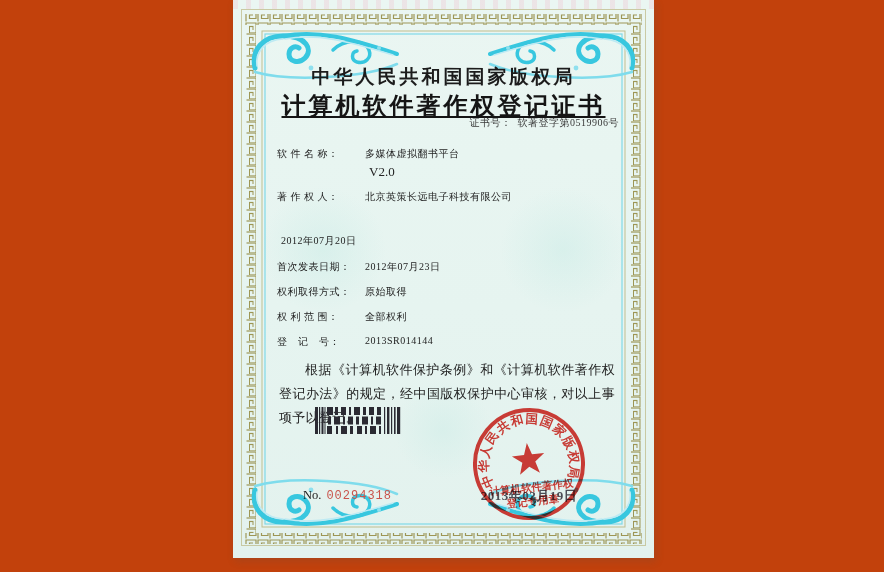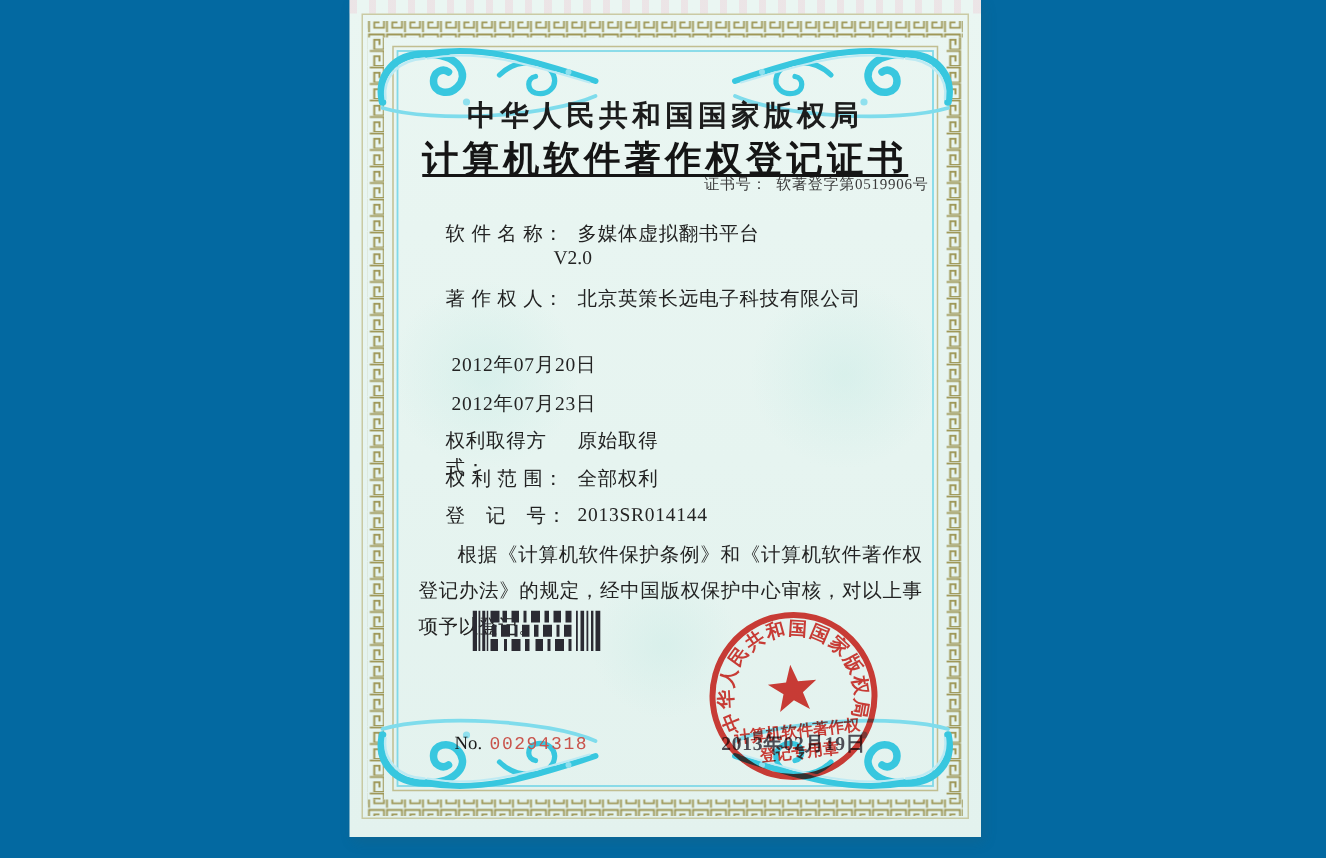--- a/index.html
+++ b/index.html
@@ -1,18 +1,18 @@
 <!DOCTYPE html>
 <html><head>
 <meta charset="utf-8">
 <style>
   * { margin: 0; padding: 0; box-sizing: border-box; }
   html, body { width: 884px; height: 572px; background: #ffffff; overflow: hidden;
     font-family: "Liberation Serif", "DejaVu Serif", serif; }
-  .stage { position: relative; width: 884px; height: 572px; background: #0369a1; padding-left: 25px; }
+  .stage { position: relative; width: 884px; height: 572px; background: #c2410c; padding-left: 25px; }
 
   .paper {
     position: absolute; left: 233px; top: 0; width: 421px; height: 558px;
     background:
       radial-gradient(circle 90px at 90px 250px, rgba(190,232,226,.35), rgba(190,232,226,0) 70%),
       radial-gradient(circle 90px at 330px 250px, rgba(190,232,226,.35), rgba(190,232,226,0) 70%),
       radial-gradient(circle 70px at 210px 430px, rgba(190,232,226,.30), rgba(190,232,226,0) 70%),
       linear-gradient(180deg, #eaf6f2 0%, #e6f4f0 55%, #e3f2ee 100%);
     box-shadow: 2px 3px 8px rgba(60,90,90,.18);
   }
@@ -31,22 +31,22 @@
   .cert-title {
     position: absolute; left: 0; top: 90px; width: 421px; text-align: center;
     font-size: 24px; font-weight: bold; letter-spacing: 3px; color: #151515; text-decoration: underline;
   }
   .cert-no {
     position: absolute; left: 0; top: 116px; width: 386px; text-align: right;
     font-size: 10px; color: #3a3a3a; letter-spacing: .5px;
   }
   .cert-no .v { margin-left: 6px; }
 
-  .field-row { position: absolute; left: 64px; width: 340px; display: flex;
-    font-size: 13px; color: #232323; }
+  .field-row { position: absolute; left: 44px; width: 340px; display: flex;
+    font-size: 10px; color: #232323; }
   .field-row .lbl { flex: 0 0 84px; letter-spacing: .5px; }
   .field-row .val { margin-left: 4px; letter-spacing: .5px; }
   .val2 { position: absolute; left: 136px; top: 164px; font-size: 13px; color: #232323; }
 
   .row-name  { top: 147px; }
   .row-owner { top: 190px; }
   .row-dev   { top: 234px; }
   .row-pub   { top: 260px; }
   .row-way   { top: 285px; }
   .row-scope { top: 310px; }
@@ -127,20 +127,21 @@
 
     <div class="field-row row-owner">
       <span class="lbl">著 作 权 人：</span>
       <span class="val">北京英策长远电子科技有限公司</span>
     </div>
 
     <div class="field-row row-dev">
       <span class="val">2012年07月20日</span>
     </div>
     <div class="field-row row-pub">
+      <span class="lbl">首次发表日期：</span>
       <span class="val">2012年07月23日</span>
     </div>
     <div class="field-row row-way">
       <span class="lbl">权利取得方式：</span>
       <span class="val">原始取得</span>
     </div>
     <div class="field-row row-scope">
       <span class="lbl">权 利 范 围：</span>
       <span class="val">全部权利</span>
     </div>

